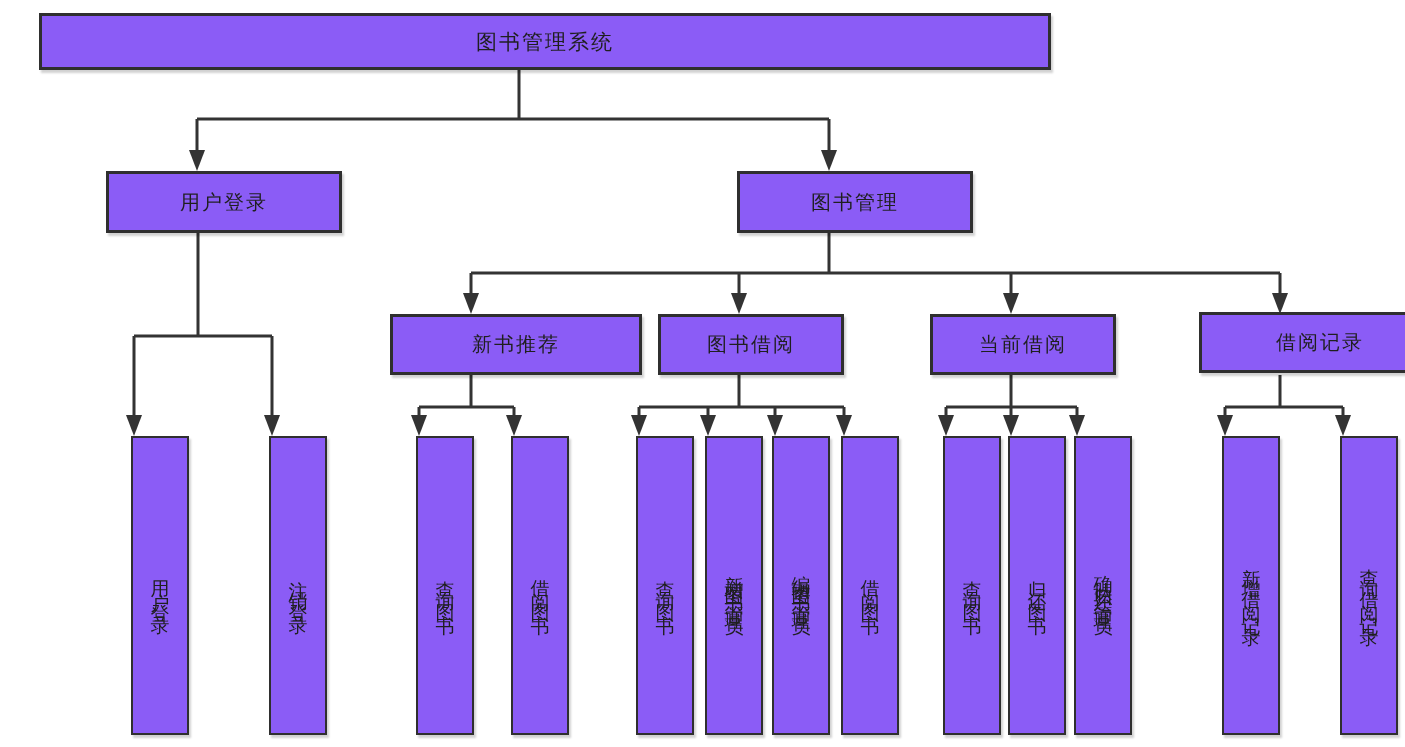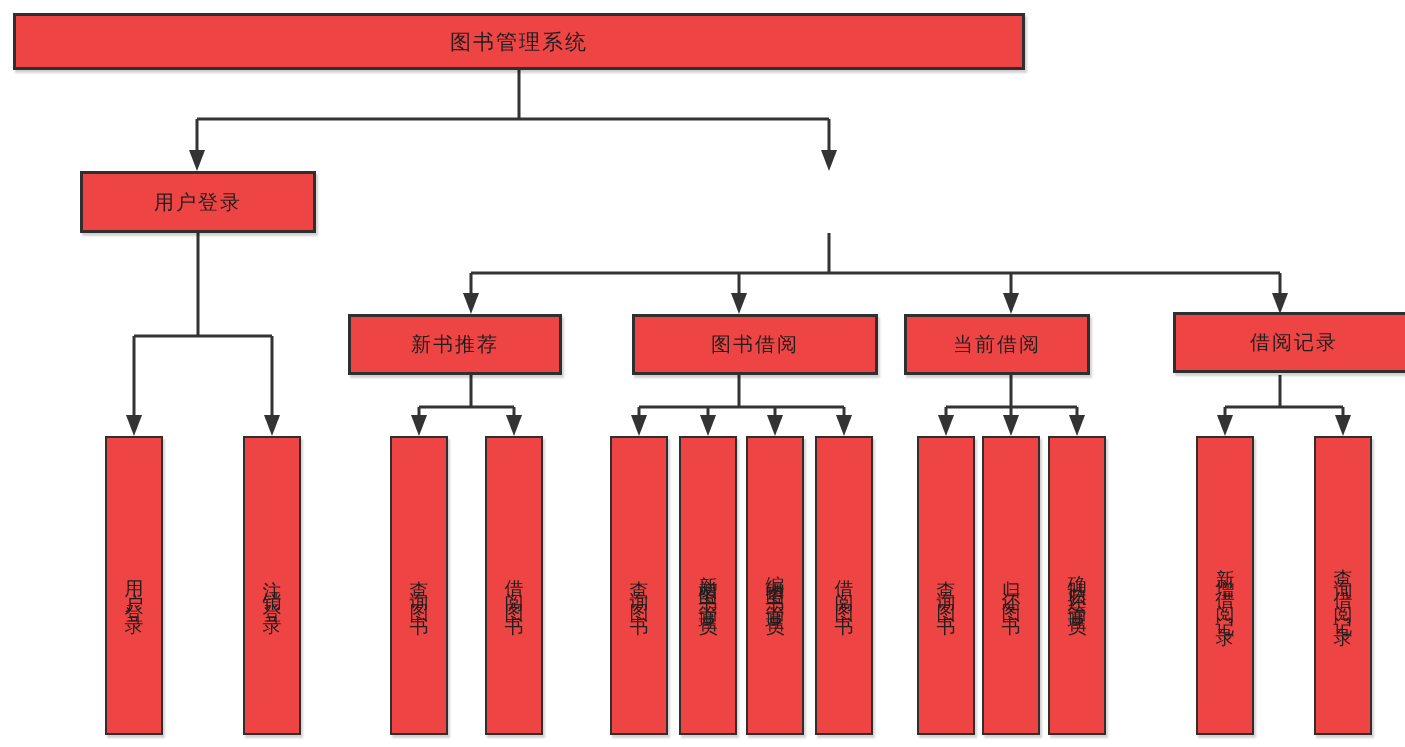--- a/index.html
+++ b/index.html
@@ -8,26 +8,27 @@
     background: var(--background, #ffffff);
     font-family: "Liberation Sans", sans-serif;
     overflow: hidden;
   }
   .diagram { position: relative; width: 1405px; height: 747px; }
   svg.connectors { position: absolute; left: 0; top: 0; z-index: 1; }
   svg.connectors .ln { stroke: var(--line, #333333); stroke-width: 3; fill: none; }
   svg.connectors .ah { fill: var(--line, #333333); stroke: none; }
   .box {
     position: absolute; z-index: 2;
-    background: #ef4444;
+    background: #8b5cf6;
     border: 3px solid var(--box-border, #2f2f2f);
     display: flex; align-items: center; justify-content: center;
     color: var(--text, #1f1f1f);
     box-shadow: 2px 3px 2px rgba(0,0,0,0.18);
     text-align: center;
+    margin-left: 26px;
   }
   .h1 { font-size: 21px; letter-spacing: 2px; }
   .h2 { font-size: 20px; letter-spacing: 2px; }
   .leaf {
     border-width: 2.5px;
     writing-mode: vertical-rl;
     font-size: 19px;
     letter-spacing: 12px;
     padding-top: 6px;
   }
@@ -79,23 +80,24 @@
     <polygon class="ah" points="1069,415 1085,415 1077,436"></polygon>
 
     <path class="ln" d="M1280,375 V407 M1225,407 H1343 M1225,407 V416 M1343,407 V416"></path>
     <polygon class="ah" points="1217,415 1233,415 1225,436"></polygon>
     <polygon class="ah" points="1335,415 1351,415 1343,436"></polygon>
   </svg>
 
   <div class="box h1" style="left:13px; top:13px; width:1012px; height:57px;">图书管理系统</div>
 
   <div class="box h2" style="left:80px; top:171px; width:236px; height:62px;">用户登录</div>
+  <div class="box h2" style="left:711px; top:171px; width:236px; height:62px;">图书管理</div>
 
-  <div class="box h2" style="left:348px; top:314px; width:214px; height:61px;">新书推荐</div>
-  <div class="box h2" style="left:632px; top:314px; width:246px; height:61px;font-family:Liberation Serif, serif;">图书借阅</div>
+  <div class="box h2" style="left:364px; top:314px; width:252px; height:61px;">新书推荐</div>
+  <div class="box h2" style="left:632px; top:314px; width:186px; height:61px;font-family:Liberation Serif, serif;">图书借阅</div>
   <div class="box h2" style="left:904px; top:314px; width:186px; height:61px;">当前借阅</div>
   <div class="box h2" style="left:1173px; top:312px; width:242px; height:61px;">借阅记录</div>
 
   <div class="box leaf" style="left:105px; top:436px; width:58px; height:299px;">用户登录</div>
   <div class="box leaf" style="left:243px; top:436px; width:58px; height:299px;">注销登录</div>
 
   <div class="box leaf" style="left:390px; top:436px; width:58px; height:299px;">查询图书</div>
   <div class="box leaf" style="left:485px; top:436px; width:58px; height:299px;">借阅图书</div>
 
   <div class="box leaf" style="left:610px; top:436px; width:58px; height:299px;">查询图书</div>

